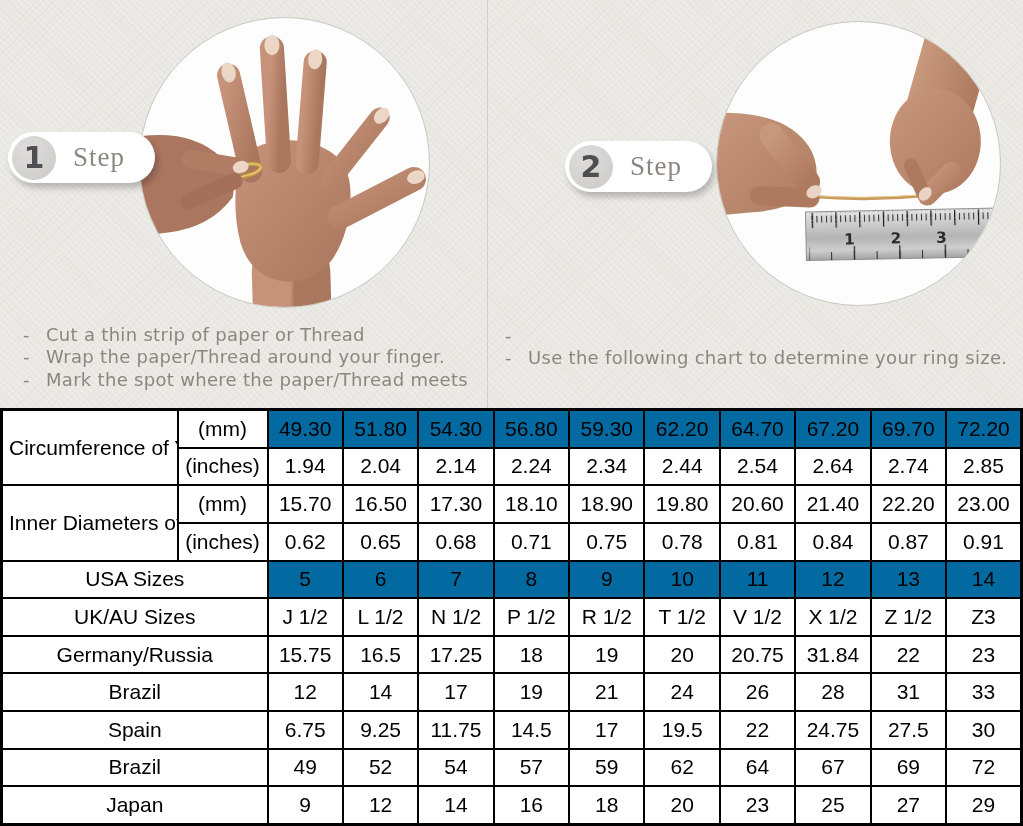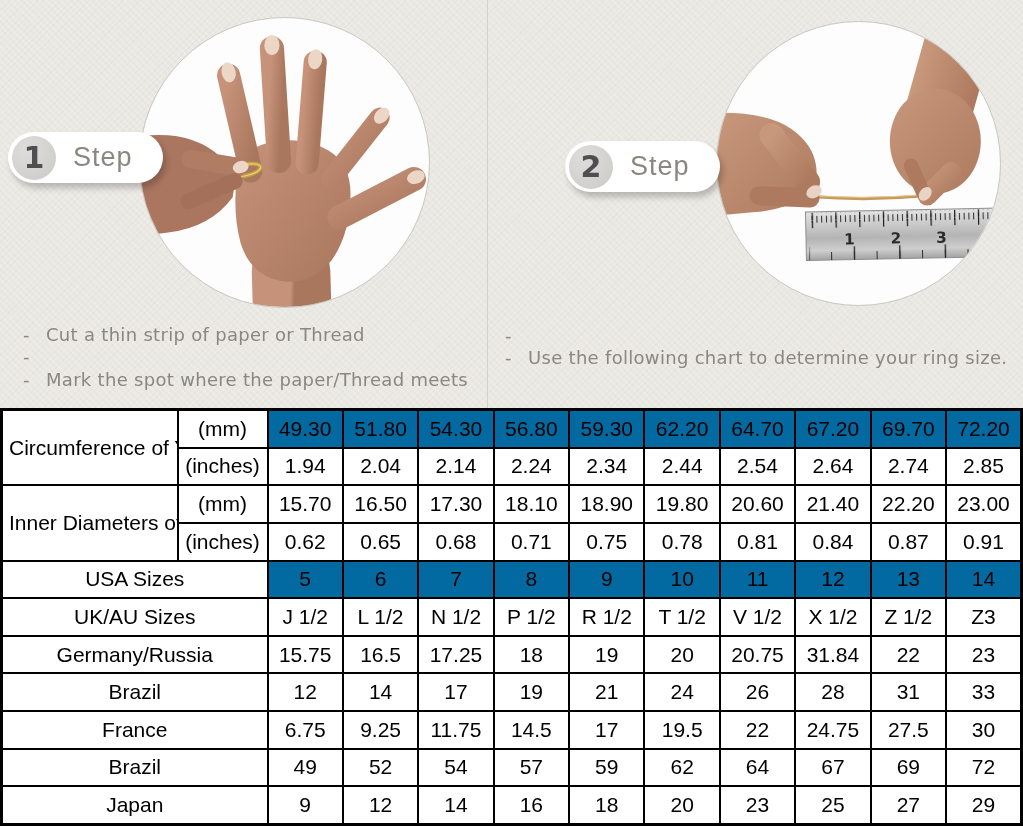--- a/index.html
+++ b/index.html
@@ -34,21 +34,21 @@
   .b2{left:565px;top:141px}
   .step-num{
     width:44px;height:44px;border-radius:50%;
     background:radial-gradient(circle at 35% 30%, #dedddb, #cbcac7);
     color:#4f4f52;font-weight:bold;font-size:30px;
     display:flex;align-items:center;justify-content:center;
     font-family:"DejaVu Sans", sans-serif;
   }
   .step-label{
     color:#8b8680;font-size:27px;letter-spacing:1px;
-    font-family:Liberation Sans, sans-serif;
+    font-family:Liberation Serif, serif;
   }
   .instructions{
     position:absolute;color:#8b8680;font-size:18px;line-height:22.4px;
     letter-spacing:.3px;font-family:"DejaVu Sans", sans-serif;
   }
   .i1{left:20px;top:324px}
   .i2{left:502px;top:325px}
   .instr-line{display:flex}
   .instr-line .dash{width:23px;padding-left:3px;flex:none}
   
@@ -182,20 +182,21 @@
       <span class="step-label">Step</span>
     </div>
 
     <div class="instructions i1">
         <div class="instr-line">
           <span class="dash">-</span>
           <span class="instr-text">Cut a thin strip of paper or Thread</span>
         </div>
         <div class="instr-line">
           <span class="dash">-</span>
+          <span class="instr-text">Wrap the paper/Thread around your finger.</span>
         </div>
         <div class="instr-line">
           <span class="dash">-</span>
           <span class="instr-text">Mark the spot where the paper/Thread meets</span>
         </div>
       </div>
     <div class="instructions i2">
         <div class="instr-line">
           <span class="dash">-</span>
         </div>
@@ -322,21 +323,21 @@
           <td class="value-cell">17</td>
           <td class="value-cell">19</td>
           <td class="value-cell">21</td>
           <td class="value-cell">24</td>
           <td class="value-cell">26</td>
           <td class="value-cell">28</td>
           <td class="value-cell">31</td>
           <td class="value-cell">33</td>
         </tr>
         <tr>
-          <td class="simple-label" colspan="2">France</td>
+          <td class="simple-label" colspan="2">Spain</td>
           <td class="value-cell">6.75</td>
           <td class="value-cell">9.25</td>
           <td class="value-cell">11.75</td>
           <td class="value-cell">14.5</td>
           <td class="value-cell">17</td>
           <td class="value-cell">19.5</td>
           <td class="value-cell">22</td>
           <td class="value-cell">24.75</td>
           <td class="value-cell">27.5</td>
           <td class="value-cell">30</td>

